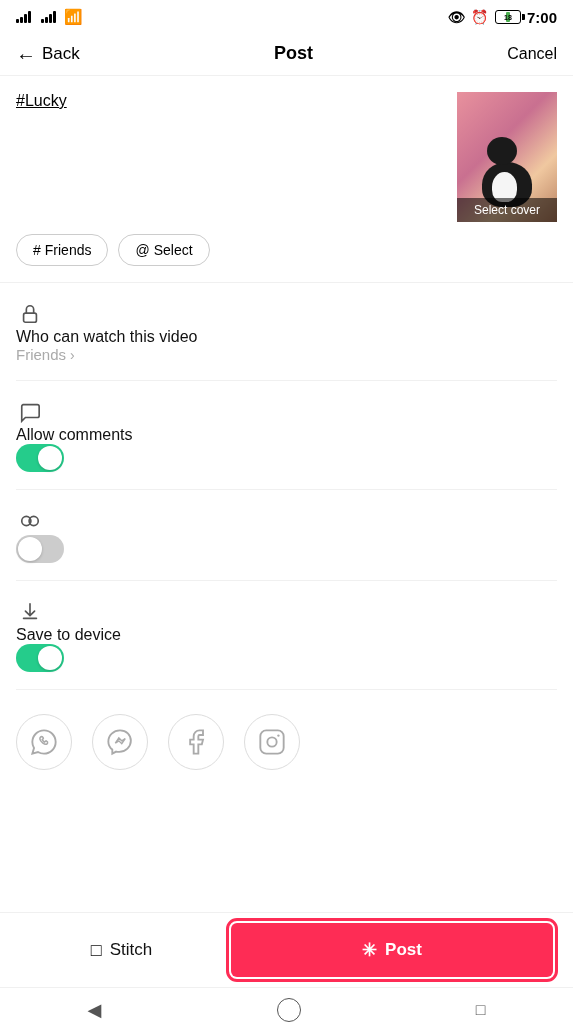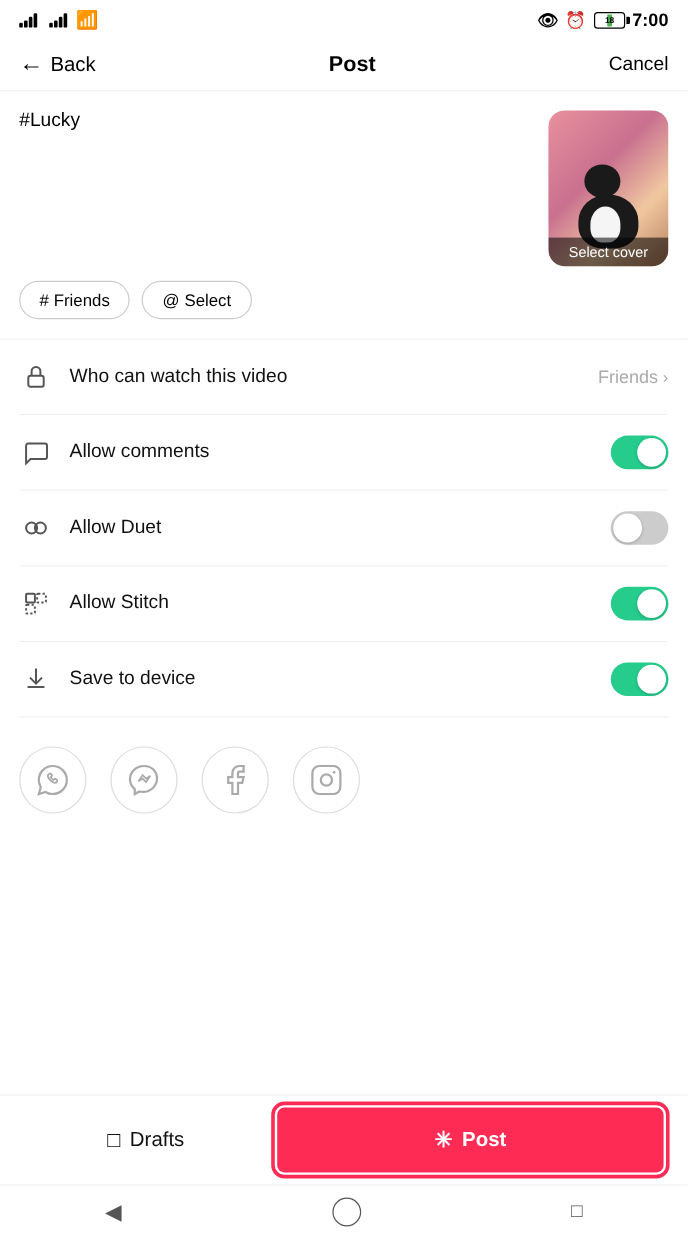--- a/index.html
+++ b/index.html
@@ -62,30 +62,31 @@
     }
     .header-title { font-size: 18px; font-weight: 700; }
     .header-cancel { font-size: 16px; color: #000; cursor: pointer; }
 
     
     .caption-area {
       display: flex;
       align-items: flex-start;
       padding: 16px 16px 12px;
       gap: 12px;
+      text-decoration: underline;
     }
     .caption-text {
       flex: 1;
       font-size: 16px;
       color: #000;
     }
     .cover-thumbnail {
       width: 100px;
       height: 130px;
-      border-radius: 14px;
+      border-radius: 0;
       overflow: hidden;
       position: relative;
       flex-shrink: 0;
     }
     .cover-thumbnail-img {
       width: 100%;
       height: 100%;
       background: linear-gradient(135deg, #e8a0b0 0%, #c97090 30%, #f5d0c0 60%, #d4b090 100%);
       position: relative;
     }
@@ -156,23 +157,23 @@
       height: 1px;
       background: #f0f0f0;
       margin: 0 0;
     }
 
     
     .settings-list { padding: 0 16px; }
 
     .setting-row {
       display: flex;
-      align-items: center;
       padding: 17px 0;
       border-bottom: 1px solid #f0f0f0;
+      flex-direction: column;
     }
     .setting-icon {
       width: 28px;
       height: 28px;
       display: flex; align-items: center; justify-content: center;
       margin-right: 14px;
       flex-shrink: 0;
     }
     .setting-label {
       flex: 1;
@@ -395,39 +396,25 @@
     </div>
   </div>
 
   <div class="setting-row">
     <div class="setting-icon">
       <svg class="icon" viewBox="0 0 24 24">
         <circle cx="8" cy="12" r="5" stroke="#555" stroke-width="1.8"></circle>
         <circle cx="16" cy="12" r="5" stroke="#555" stroke-width="1.8"></circle>
       </svg>
     </div>
-    <span class="setting-label">Allow Duet</span>
     <div class="toggle off">
       <div class="toggle-knob"></div>
     </div>
   </div>
 
-  <div class="setting-row">
-    <div class="setting-icon">
-      <svg class="icon" viewBox="0 0 24 24">
-        <rect x="3" y="3" width="8" height="8" rx="1" stroke="#555" stroke-width="1.8"></rect>
-        <rect x="13" y="3" width="8" height="8" rx="1" stroke="#555" stroke-width="1.8" stroke-dasharray="2 2"></rect>
-        <rect x="3" y="13" width="8" height="8" rx="1" stroke="#555" stroke-width="1.8" stroke-dasharray="2 2"></rect>
-      </svg>
-    </div>
-    <span class="setting-label">Allow Stitch</span>
-    <div class="toggle on teal">
-      <div class="toggle-knob"></div>
-    </div>
-  </div>
 
   <div class="setting-row">
     <div class="setting-icon">
       <svg class="icon" viewBox="0 0 24 24">
         <path d="M12 3v12M7 11l5 5 5-5" stroke="#555" stroke-width="1.8" stroke-linecap="round"></path>
         <path d="M5 19h14" stroke="#555" stroke-width="1.8" stroke-linecap="round"></path>
       </svg>
     </div>
     <span class="setting-label">Save to device</span>
     <div class="toggle on teal">
@@ -464,21 +451,21 @@
       </svg>
     </div>
   </div>
 </div>
 
 <div style="height: 100px;"></div>
 
 <div class="bottom-bar">
   <button class="drafts-btn">
     <span style="font-size:18px;">□</span>
-    <span>Drafts</span>
+    <span>Stitch</span>
   </button>
   <div style="flex:0; width:1px; background:#eee;"></div>
   <div class="post-btn-wrapper">
     <button class="post-btn-inner" style="outline:3px solid #fe2c55; outline-offset:2px;">
       <span style="font-size:18px;">✳</span>
       <span>Post</span>
     </button>
   </div>
 </div>
 

